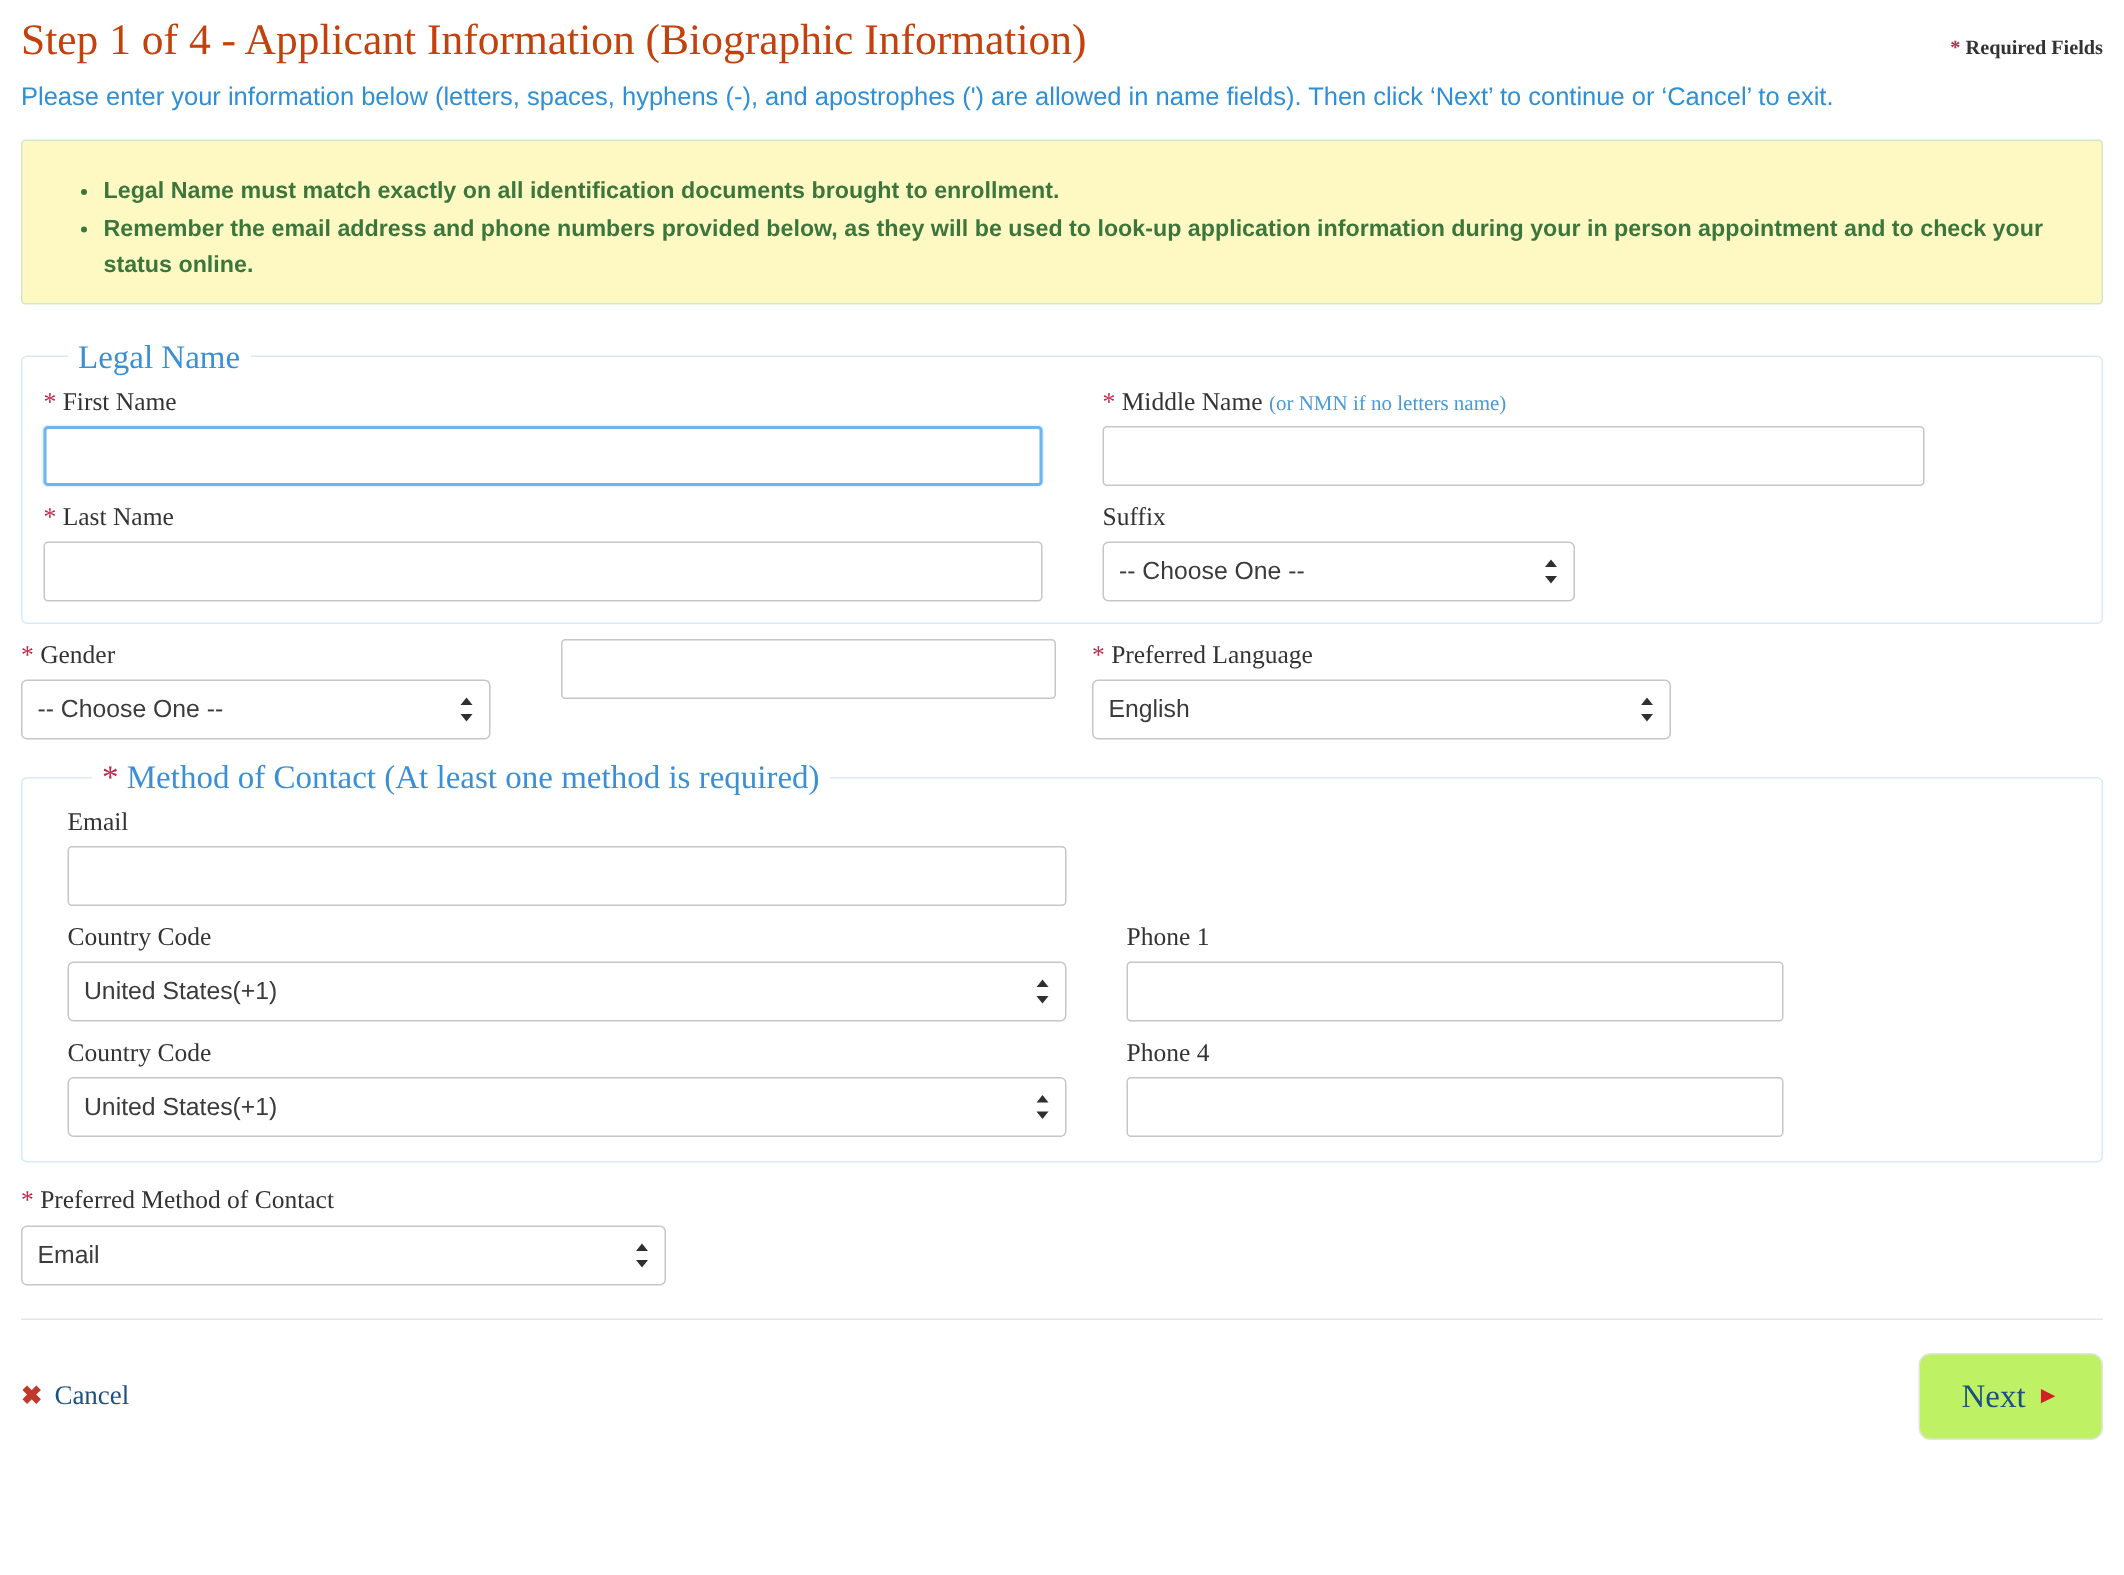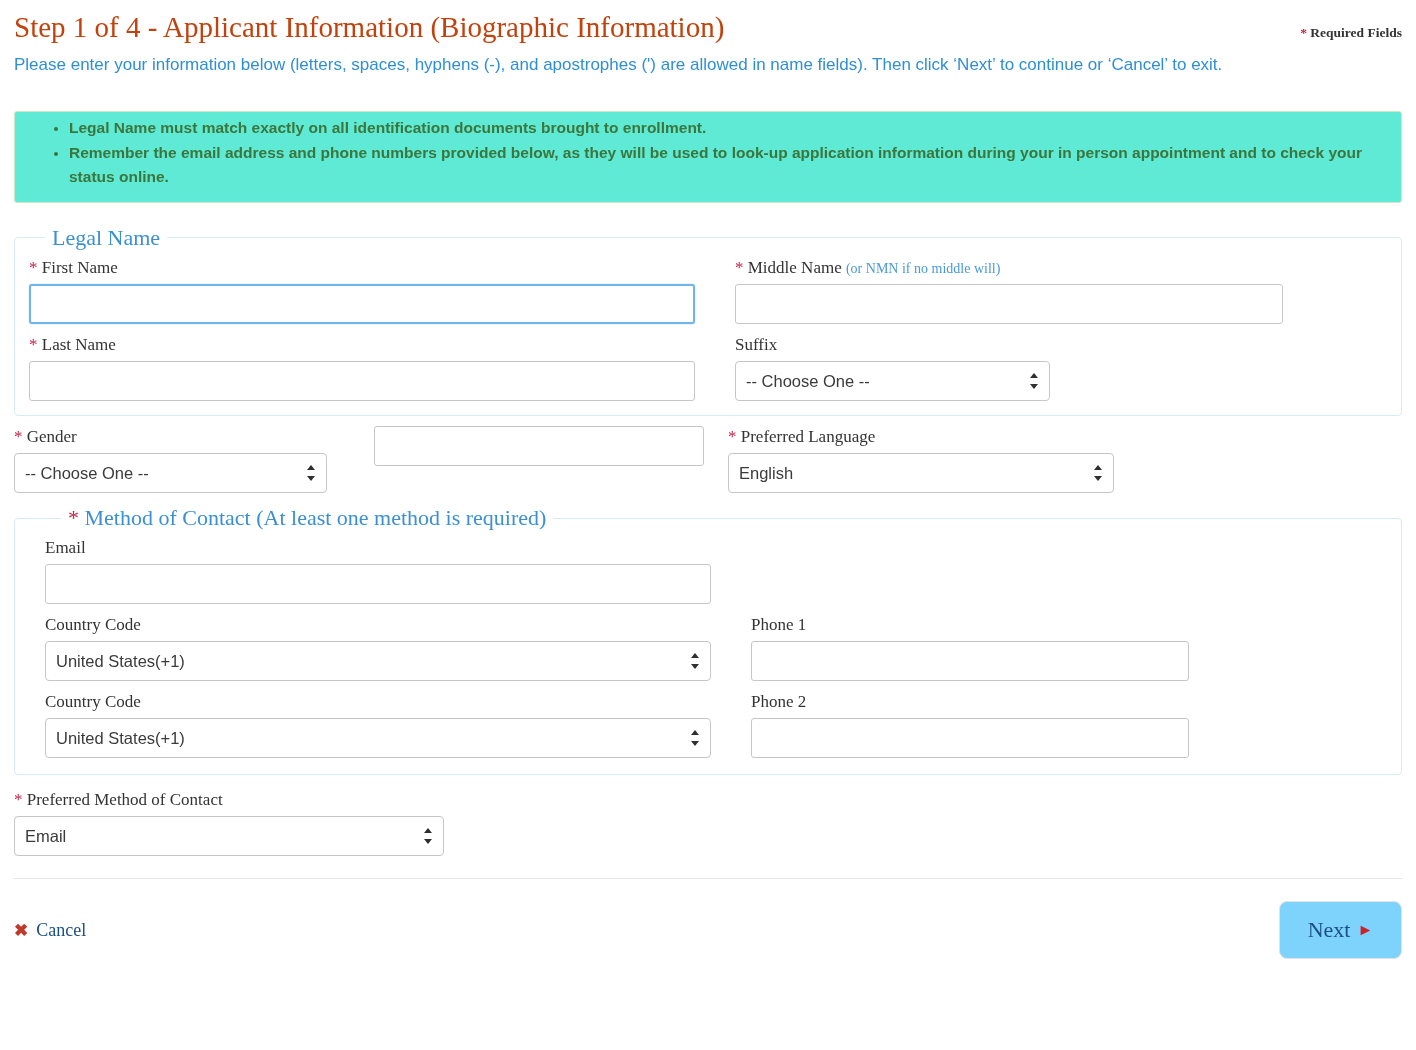--- a/index.html
+++ b/index.html
@@ -49,25 +49,25 @@
   .instructions {
     font-family: "Liberation Sans", sans-serif;
     font-size: 17px;
     color: #2f8fd6;
     padding-top: 9px;
     line-height: 1.25;
   }
 
   
   .alert {
-    margin-top: 36px;
-    background: #5eead4;
+    margin-top: 18px;
+    background: #fef9c3;
     border: 1px solid #d2e7c6;
     border-radius: 3px;
-    padding: 2px 10px 12px 10px;
+    padding: 20px 10px 12px 10px;
   }
   .alert ul {
     margin: 0;
     padding: 0 0 0 44px;
     list-style: disc;
   }
   .alert li {
     font-family: "Liberation Sans", sans-serif;
     font-size: 15.5px;
     font-weight: bold;
@@ -243,21 +243,21 @@
     font-weight: bold;
     line-height: 1;
   }
   .next-btn {
     display: inline-flex;
     align-items: center;
     justify-content: center;
     gap: 7px;
     width: 123px;
     height: 58px;
-    background: #7dd3fc;
+    background: #bef264;
     border: 1px solid #e3e3e3;
     border-radius: 8px;
     cursor: pointer;
     font-family: "Liberation Serif", serif;
     font-size: 22px;
     color: #1c4f82;
   }
   .next-caret {
     color: #cf2027;
     font-size: 16px;
@@ -296,21 +296,21 @@
             <span>First Name</span>
           </label>
           <input class="txt w-name focused" type="text" autofocus="" placeholder="" style="">
         </div>
       </div>
       <div class="col-right">
         <div class="field first">
           <label class="fld">
             <span class="ast">*</span>
             <span>Middle Name</span>
-            <span class="hint">(or NMN if no middle will)</span>
+            <span class="hint">(or NMN if no letters name)</span>
           </label>
           <input class="txt w-middle" type="text" placeholder="" style="">
         </div>
       </div>
     </div>
 
     <div class="row">
       <div class="col-left">
         <div class="field">
           <label class="fld">
@@ -412,21 +412,21 @@
           <span class="sel-wrap">
             <select class="sel w-cc">
               <option>United States(+1)</option>
             </select>
             <span class="sel-arrows"></span>
           </span>
         </div>
       </div>
       <div class="col-right">
         <div class="field">
-          <label class="fld">Phone 2</label>
+          <label class="fld">Phone 4</label>
           <input class="txt w-phone" type="text" placeholder="" style="">
         </div>
       </div>
     </div>
   </fieldset>
 
   <div class="pref-block">
     <label class="fld">
       <span class="ast">*</span>
       <span>Preferred Method of Contact</span>

